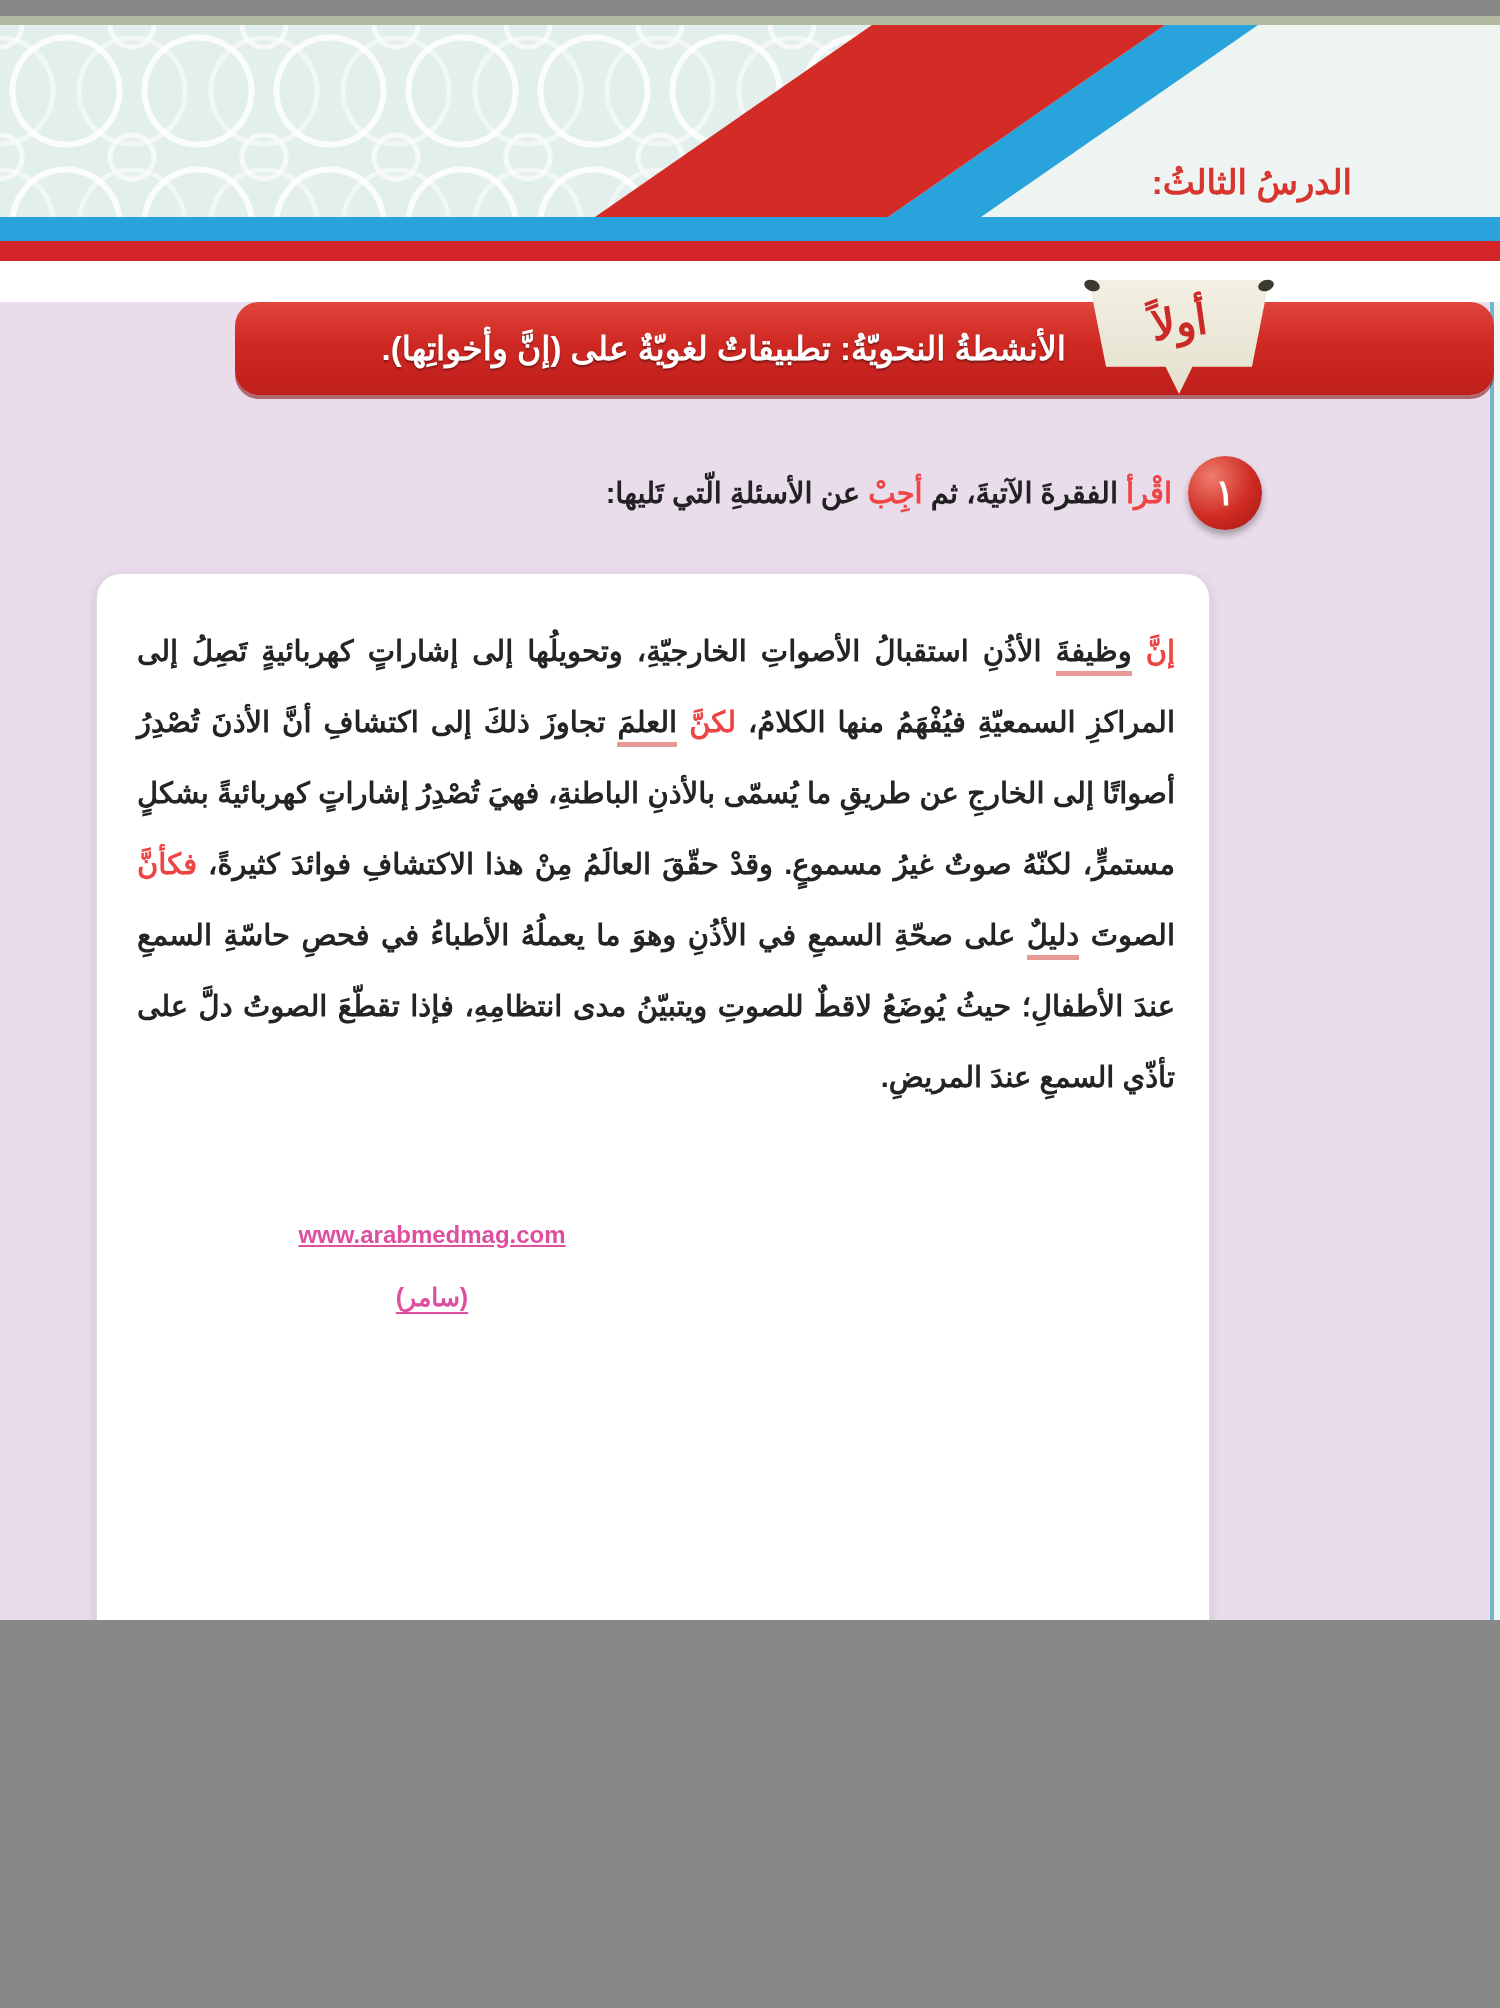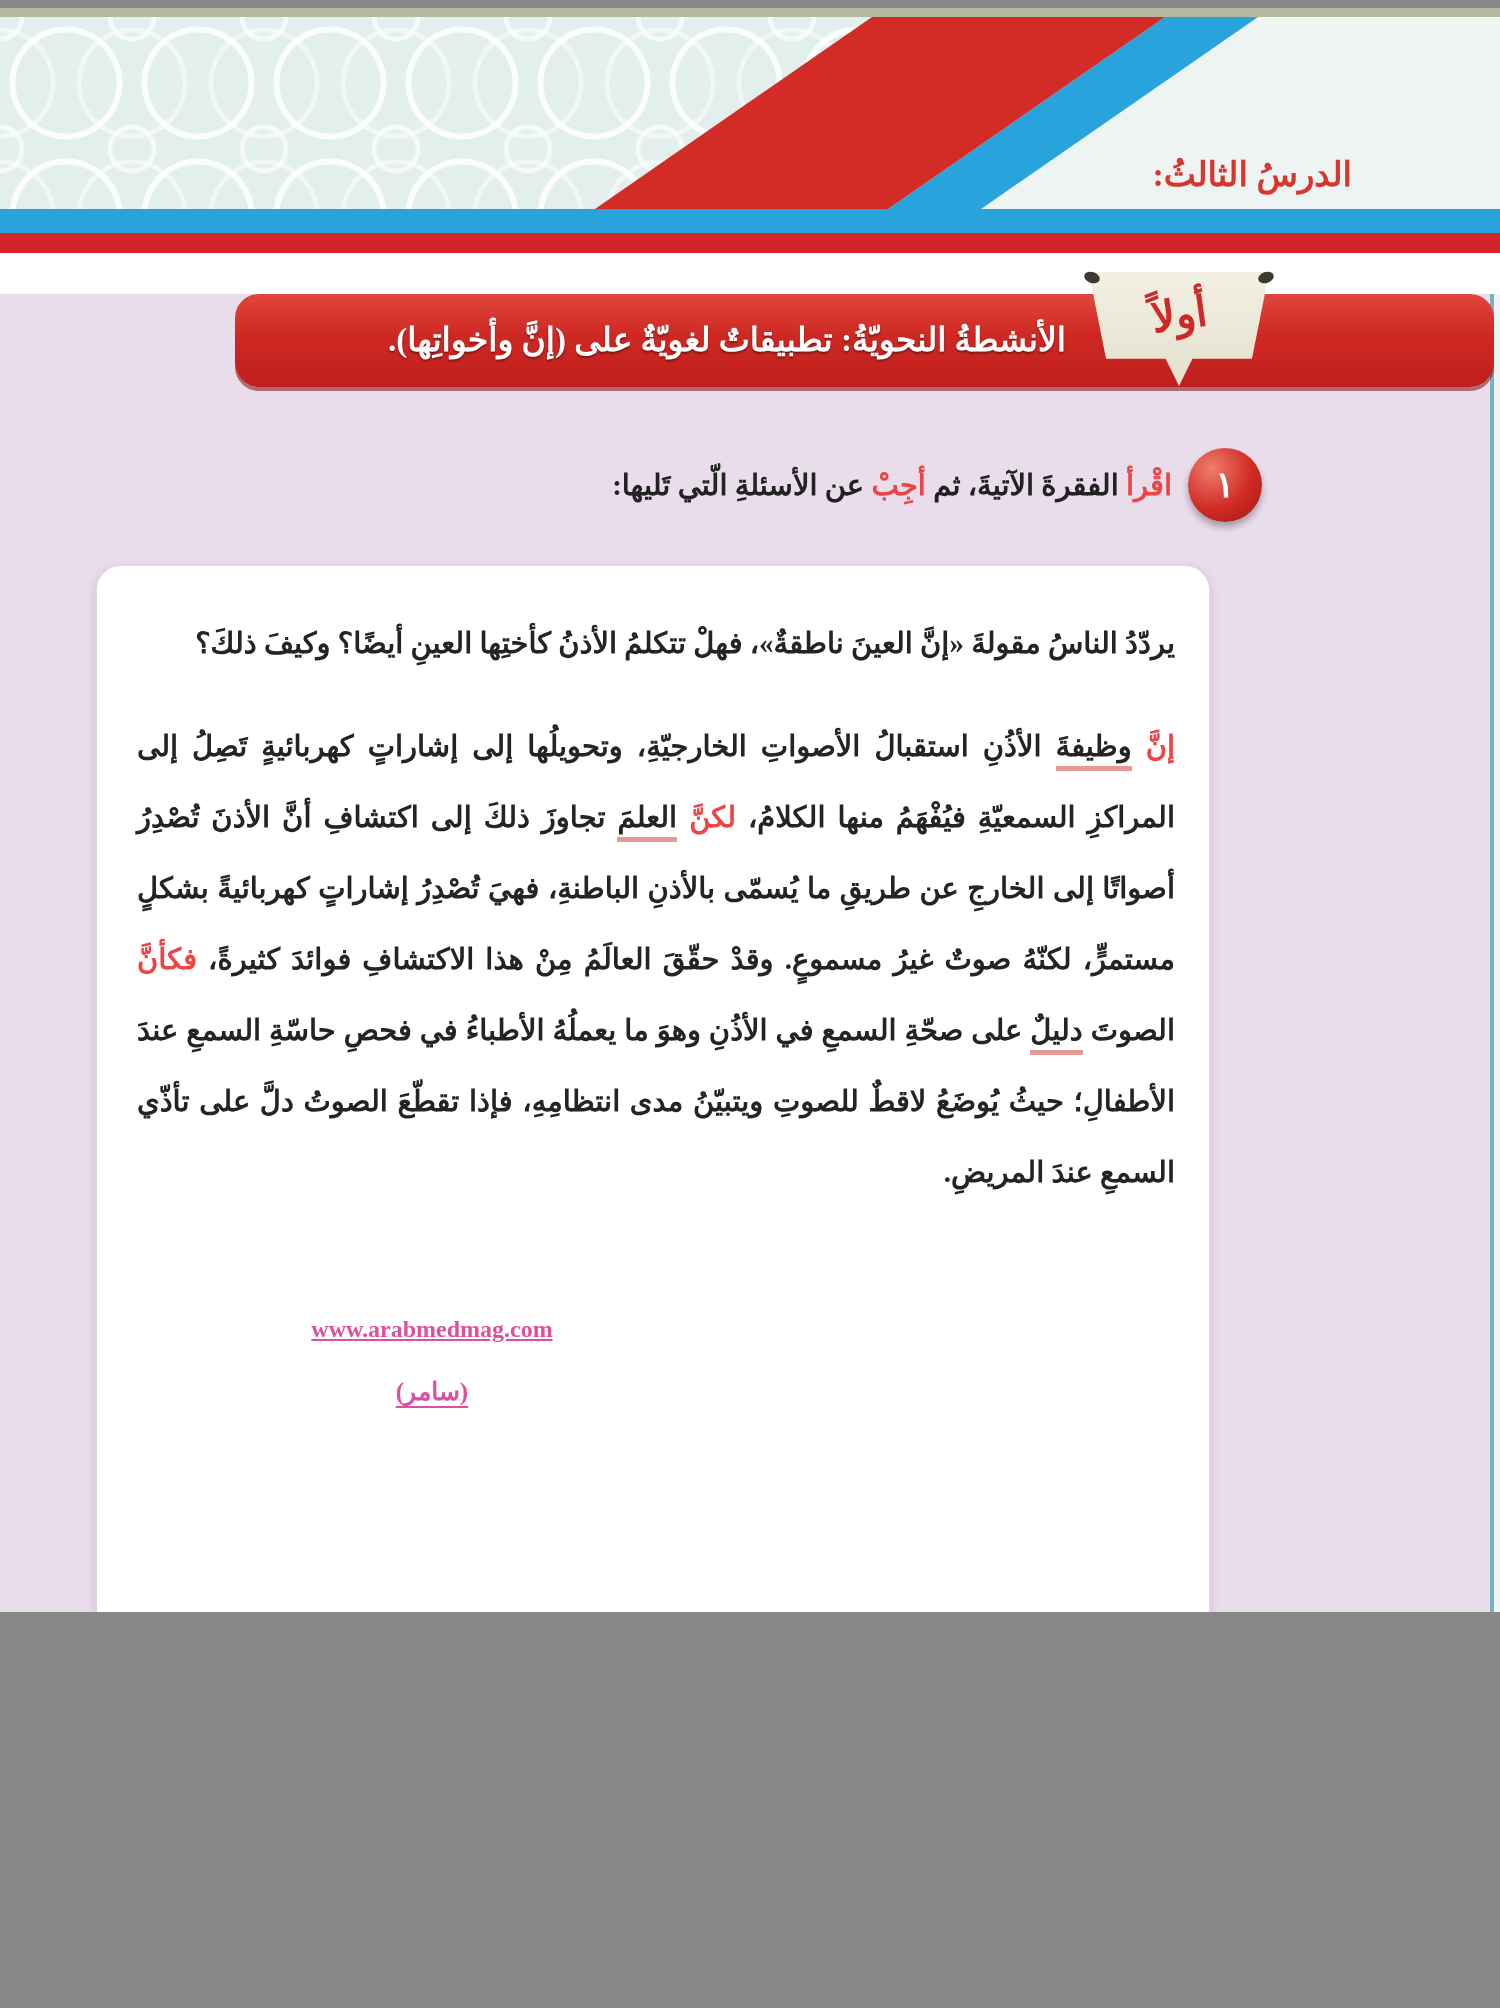--- a/index.html
+++ b/index.html
@@ -1,17 +1,17 @@
 <!DOCTYPE html>
 <html><head>
 <meta charset="utf-8">
 <style>
   html,body{margin:0;padding:0;background:#888;}
   .page{position:relative;width:1500px;height:1604px;background:#ffffff;overflow:hidden;
-        font-family:Liberation Serif, serif;margin:8px auto;}
+        font-family:Liberation Sans, sans-serif;margin:16px auto;}
 
   
   .top-sage-line{position:absolute;left:0;top:0;width:100%;height:9px;background:#b2bba1;}
   .pattern-band{position:absolute;left:0;top:9px;width:100%;height:192px;background-color:#e3efec;
     background-image:
       radial-gradient(circle,rgba(255,255,255,0) 50px,rgba(255,255,255,.85) 51px,rgba(255,255,255,.85) 56px,rgba(255,255,255,0) 57px),
       radial-gradient(circle,rgba(255,255,255,0) 19px,rgba(255,255,255,.65) 20px,rgba(255,255,255,.65) 24px,rgba(255,255,255,0) 25px),
       radial-gradient(circle,rgba(255,255,255,0) 50px,rgba(255,255,255,.5) 51px,rgba(255,255,255,.5) 55px,rgba(255,255,255,0) 56px);
     background-size:132px 132px,132px 132px,132px 132px;
     background-position:0 0,66px 66px,66px 0;}
@@ -114,21 +114,20 @@
     </div>
   </div>
 
   <div class="instruction">
     <div class="badge">١</div>
     <div class="instruction-text"><span class="run-red">اقْرأ </span><span class="run-normal">الفقرةَ الآتيةَ، ثم </span><span class="run-red">أجِبْ </span><span class="run-normal">عن الأسئلةِ الّتي تَليها:</span></div>
   </div>
 
   <div class="card">
     <div class="card-body">
-      <p class="passage first"><span class="run-normal">يردّدُ الناسُ مقولةَ «إنَّ العينَ ناطقةٌ»، فهلْ تتكلمُ الأذنُ كأختِها العينِ أيضًا؟ وكيفَ ذلكَ؟</span></p>
       <p class="passage"><span class="run-red">إنَّ</span><span class="run-normal"> </span><span class="run-underline">وظيفةَ</span><span class="run-normal"> الأذُنِ استقبالُ الأصواتِ الخارجيّةِ، وتحويلُها إلى إشاراتٍ كهربائيةٍ تَصِلُ إلى المراكزِ السمعيّةِ فيُفْهَمُ منها الكلامُ، </span><span class="run-red">لكنَّ</span><span class="run-normal"> </span><span class="run-underline">العلمَ</span><span class="run-normal"> تجاوزَ ذلكَ إلى اكتشافِ أنَّ الأذنَ تُصْدِرُ أصواتًا إلى الخارجِ عن طريقِ ما يُسمّى بالأذنِ الباطنةِ، فهيَ تُصْدِرُ إشاراتٍ كهربائيةً بشكلٍ مستمرٍّ، لكنّهُ صوتٌ غيرُ مسموعٍ. وقدْ حقّقَ العالَمُ مِنْ هذا الاكتشافِ فوائدَ كثيرةً، </span><span class="run-red">فكأنَّ</span><span class="run-normal"> الصوتَ </span><span class="run-underline">دليلٌ</span><span class="run-normal"> على صحّةِ السمعِ في الأذُنِ وهوَ ما يعملُهُ الأطباءُ في فحصِ حاسّةِ السمعِ عندَ الأطفالِ؛ حيثُ يُوضَعُ لاقطٌ للصوتِ ويتبيّنُ مدى انتظامِهِ، فإذا تقطّعَ الصوتُ دلَّ على تأذّي السمعِ عندَ المريضِ.</span></p>
       <div class="attribution">
         <div class="attr-url">www.arabmedmag.com</div>
         <div class="attr-note">(سامر)</div>
       </div>
     </div>
   </div>
 
   <div class="footer-pink-line"></div>
   <div class="footer-band"></div>

